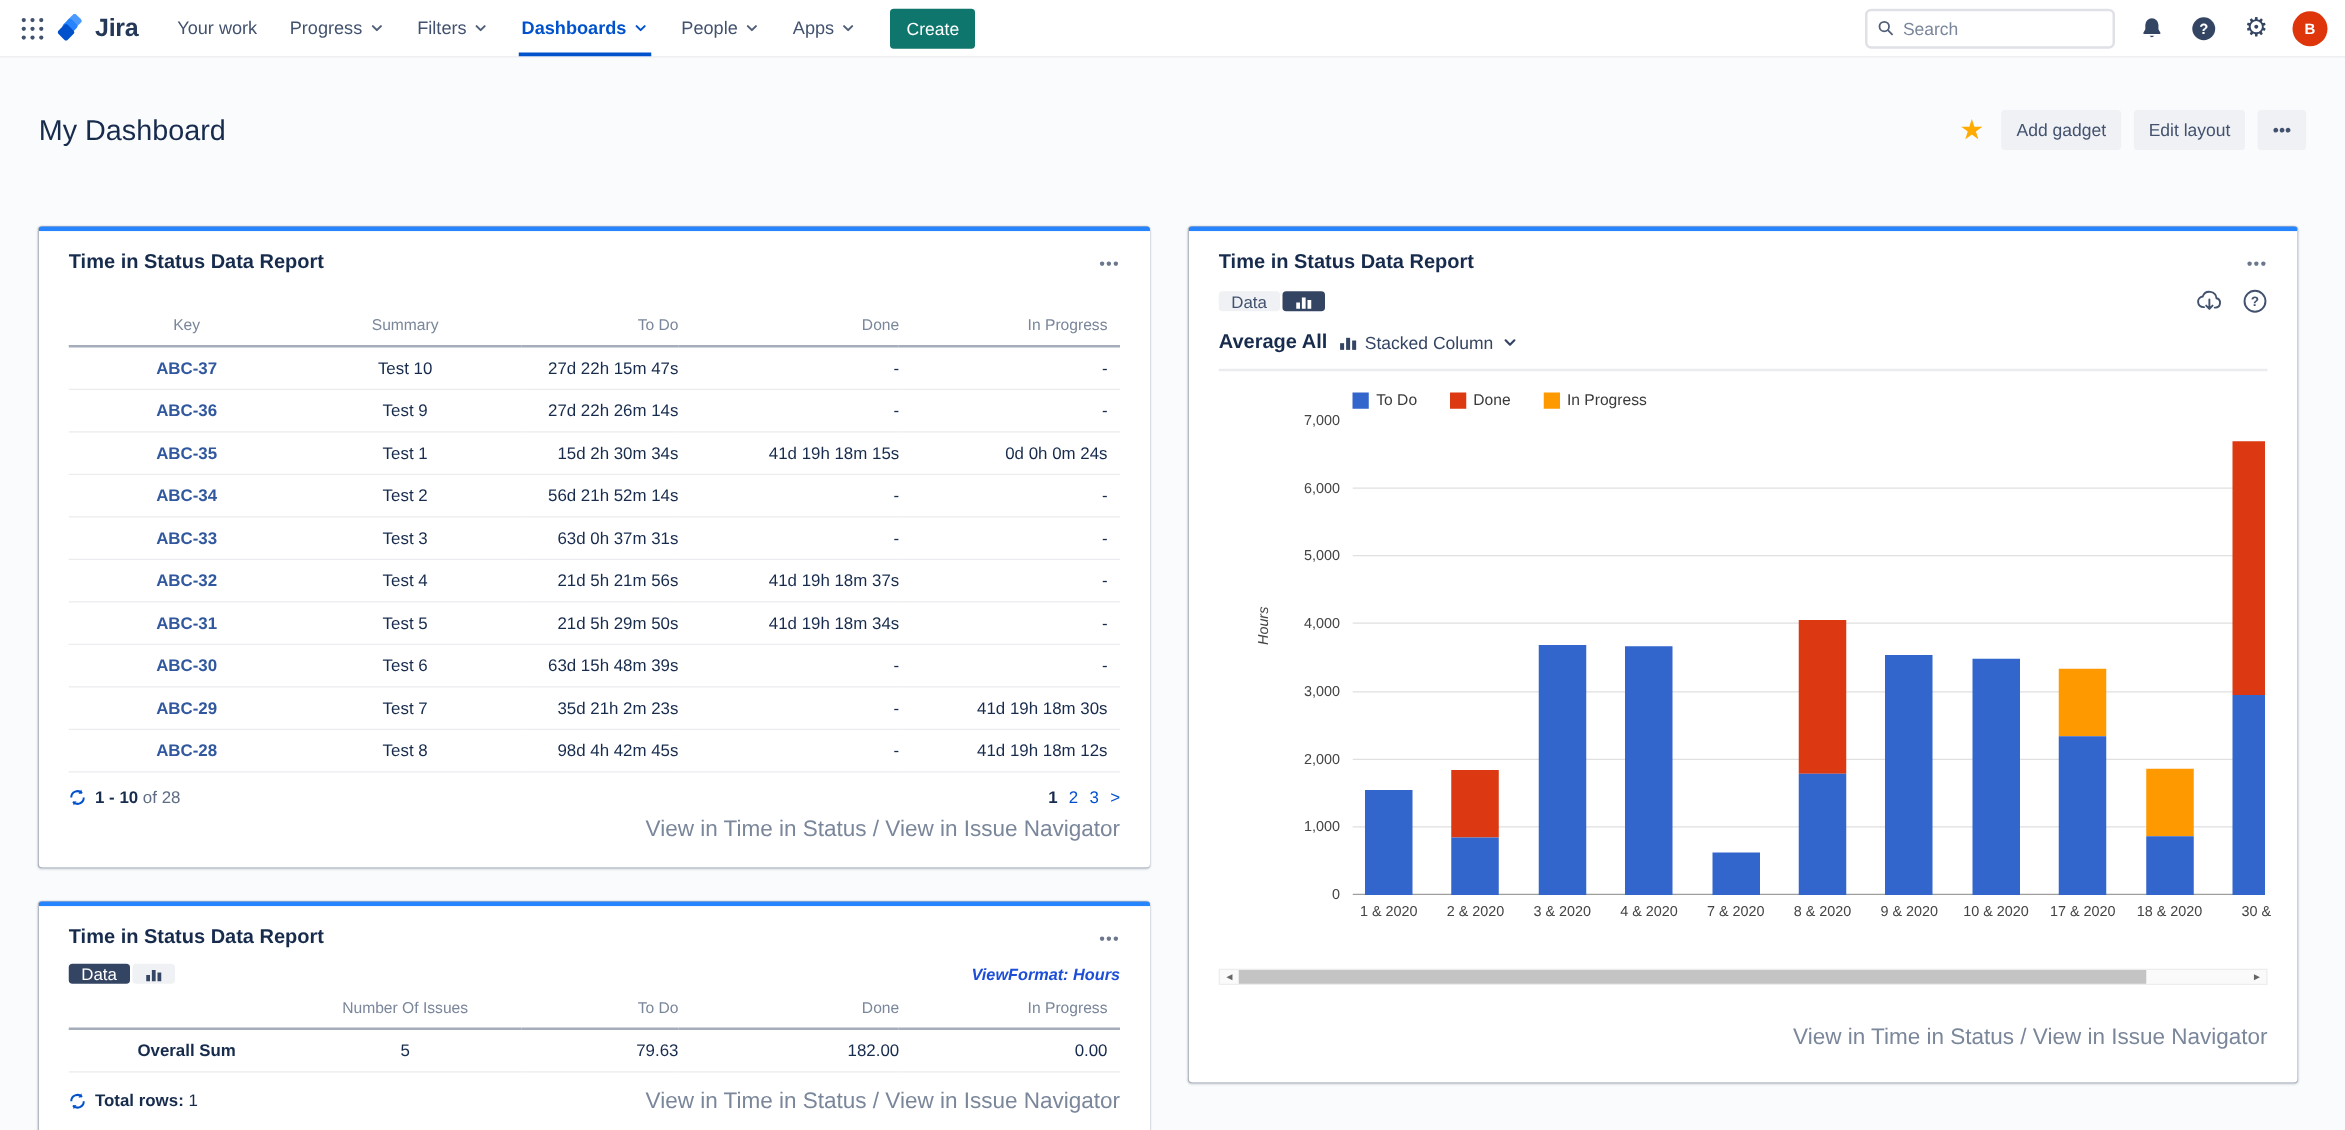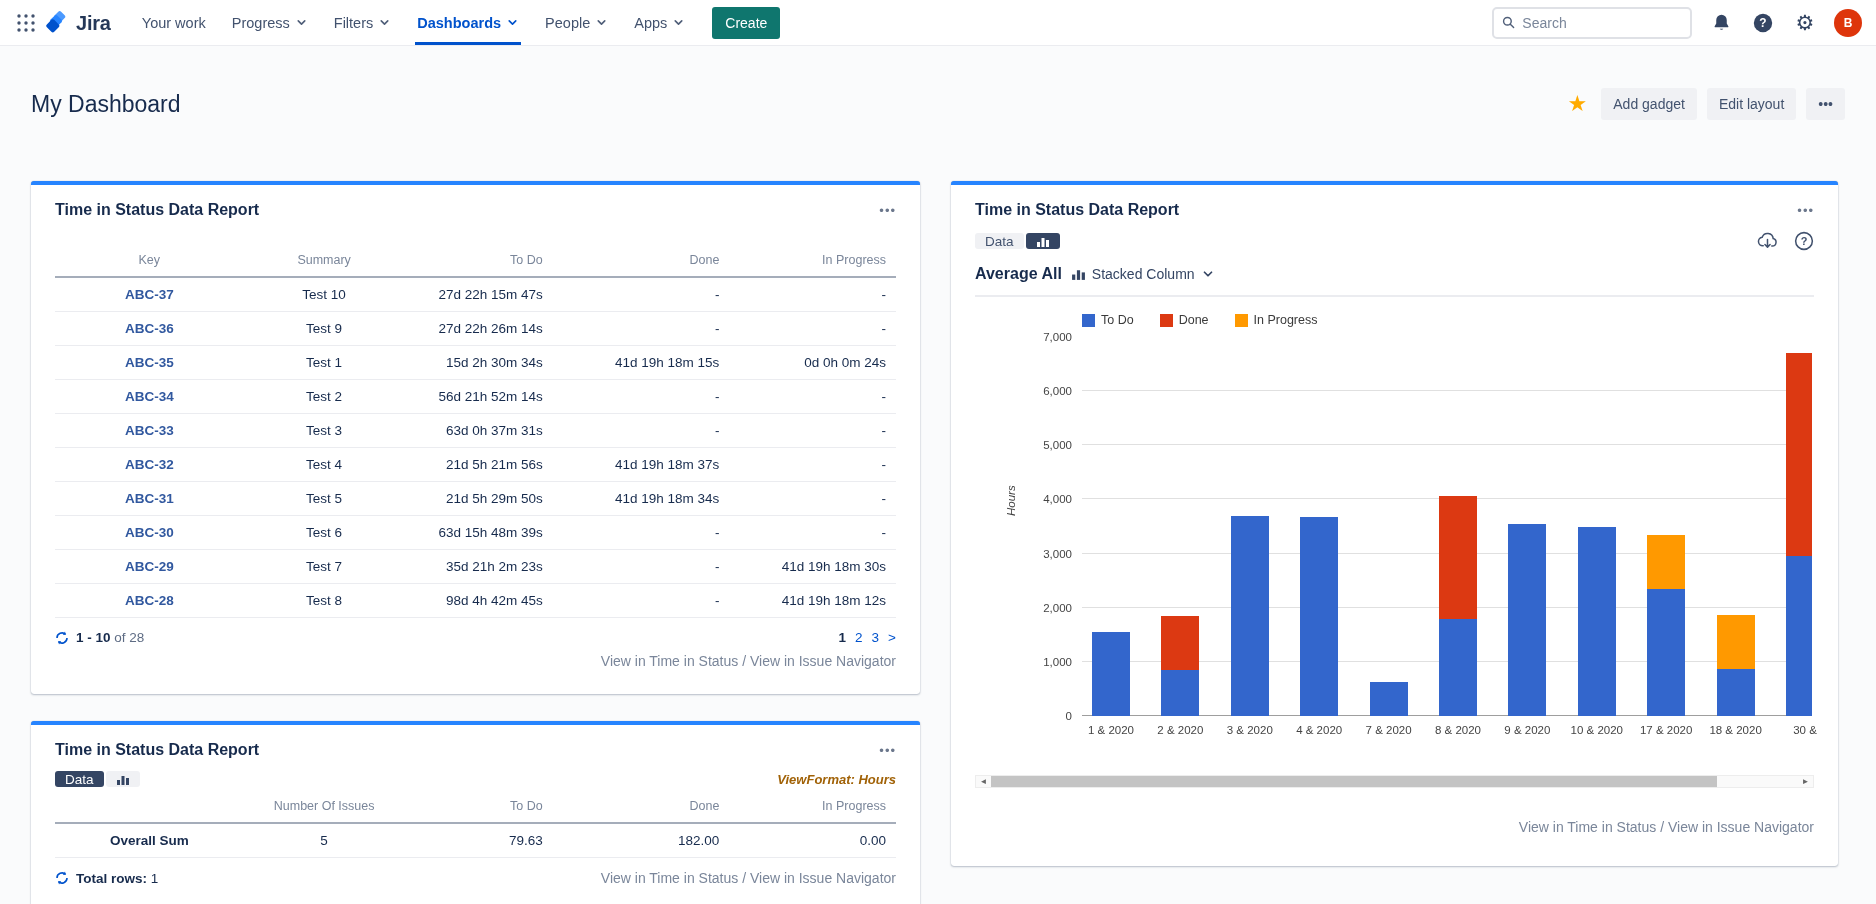--- a/index.html
+++ b/index.html
@@ -63,31 +63,31 @@
   .c-todo{ width:15%; } .c-done{ width:21%; } .c-prog{ width:21%; padding-right:10px !important; }
 
   
   .gfoot{ display:flex; justify-content:space-between; align-items:center; margin:12px 24px 0 24px; font-size:13.5px; }
   .gfoot .left{ display:flex; align-items:center; gap:7px; }
   .bold{ font-weight:700; color:#172B4D; }
   .muted{ color:#5E6C84; }
   .pager{ display:flex; gap:9px; align-items:center; font-size:13.5px; }
   .pager .cur{ color:#172B4D; font-weight:700; }
   .pager a{ color:#0052CC; text-decoration:none; cursor:pointer; }
-  .viewlinks{ text-align:right; margin:8px 24px 0 24px; font-size:14px; color:#7A869A; }
+  .viewlinks{ text-align:right; margin:8px 24px 0 24px; font-size:18px; color:#7A869A; }
   .viewlinks a{ color:#7A869A; text-decoration:none; cursor:pointer; }
 
   
   .tglrow{ display:flex; align-items:center; margin:12px 24px 0 24px; }
   .tgl{ height:16px; min-width:32px; display:inline-flex; align-items:center; justify-content:center; gap:4px;
     padding:0 10px; border:none; border-radius:3px; font-size:13.5px; font-family:inherit;
     background:#F0F1F4; color:#42526E; cursor:pointer;text-align:center; }
   .tgl.sel{ background:#344563; color:#fff; }
   .tgl + .tgl{ margin-left:2px; }
-  .viewformat{ margin-left:auto; font-style:italic; font-weight:600; font-size:13px; color:#a16207; }
+  .viewformat{ margin-left:auto; font-style:italic; font-weight:600; font-size:13px; color:#1d4ed8; }
   .chart-utils{ margin-left:auto; display:flex; gap:16px; color:#42526E; }
   .chart-utils .u{ cursor:pointer; display:flex; }
 
   
   .grouprow{ display:flex; align-items:center; gap:9px; margin:14px 24px 0 24px; }
   .grouprow .gname{ font-size:16px; font-weight:700; color:#172B4D; }
   .grouprow .ctype{ font-size:14px; color:#344563; cursor:pointer; display:flex; align-items:center; gap:6px; }
   .gdivider{ border-bottom:2px solid #EBECF0; margin:12px 24px 0 24px; }
 
   .chart-box{ position:relative; height:520px; margin:0 24px; }

